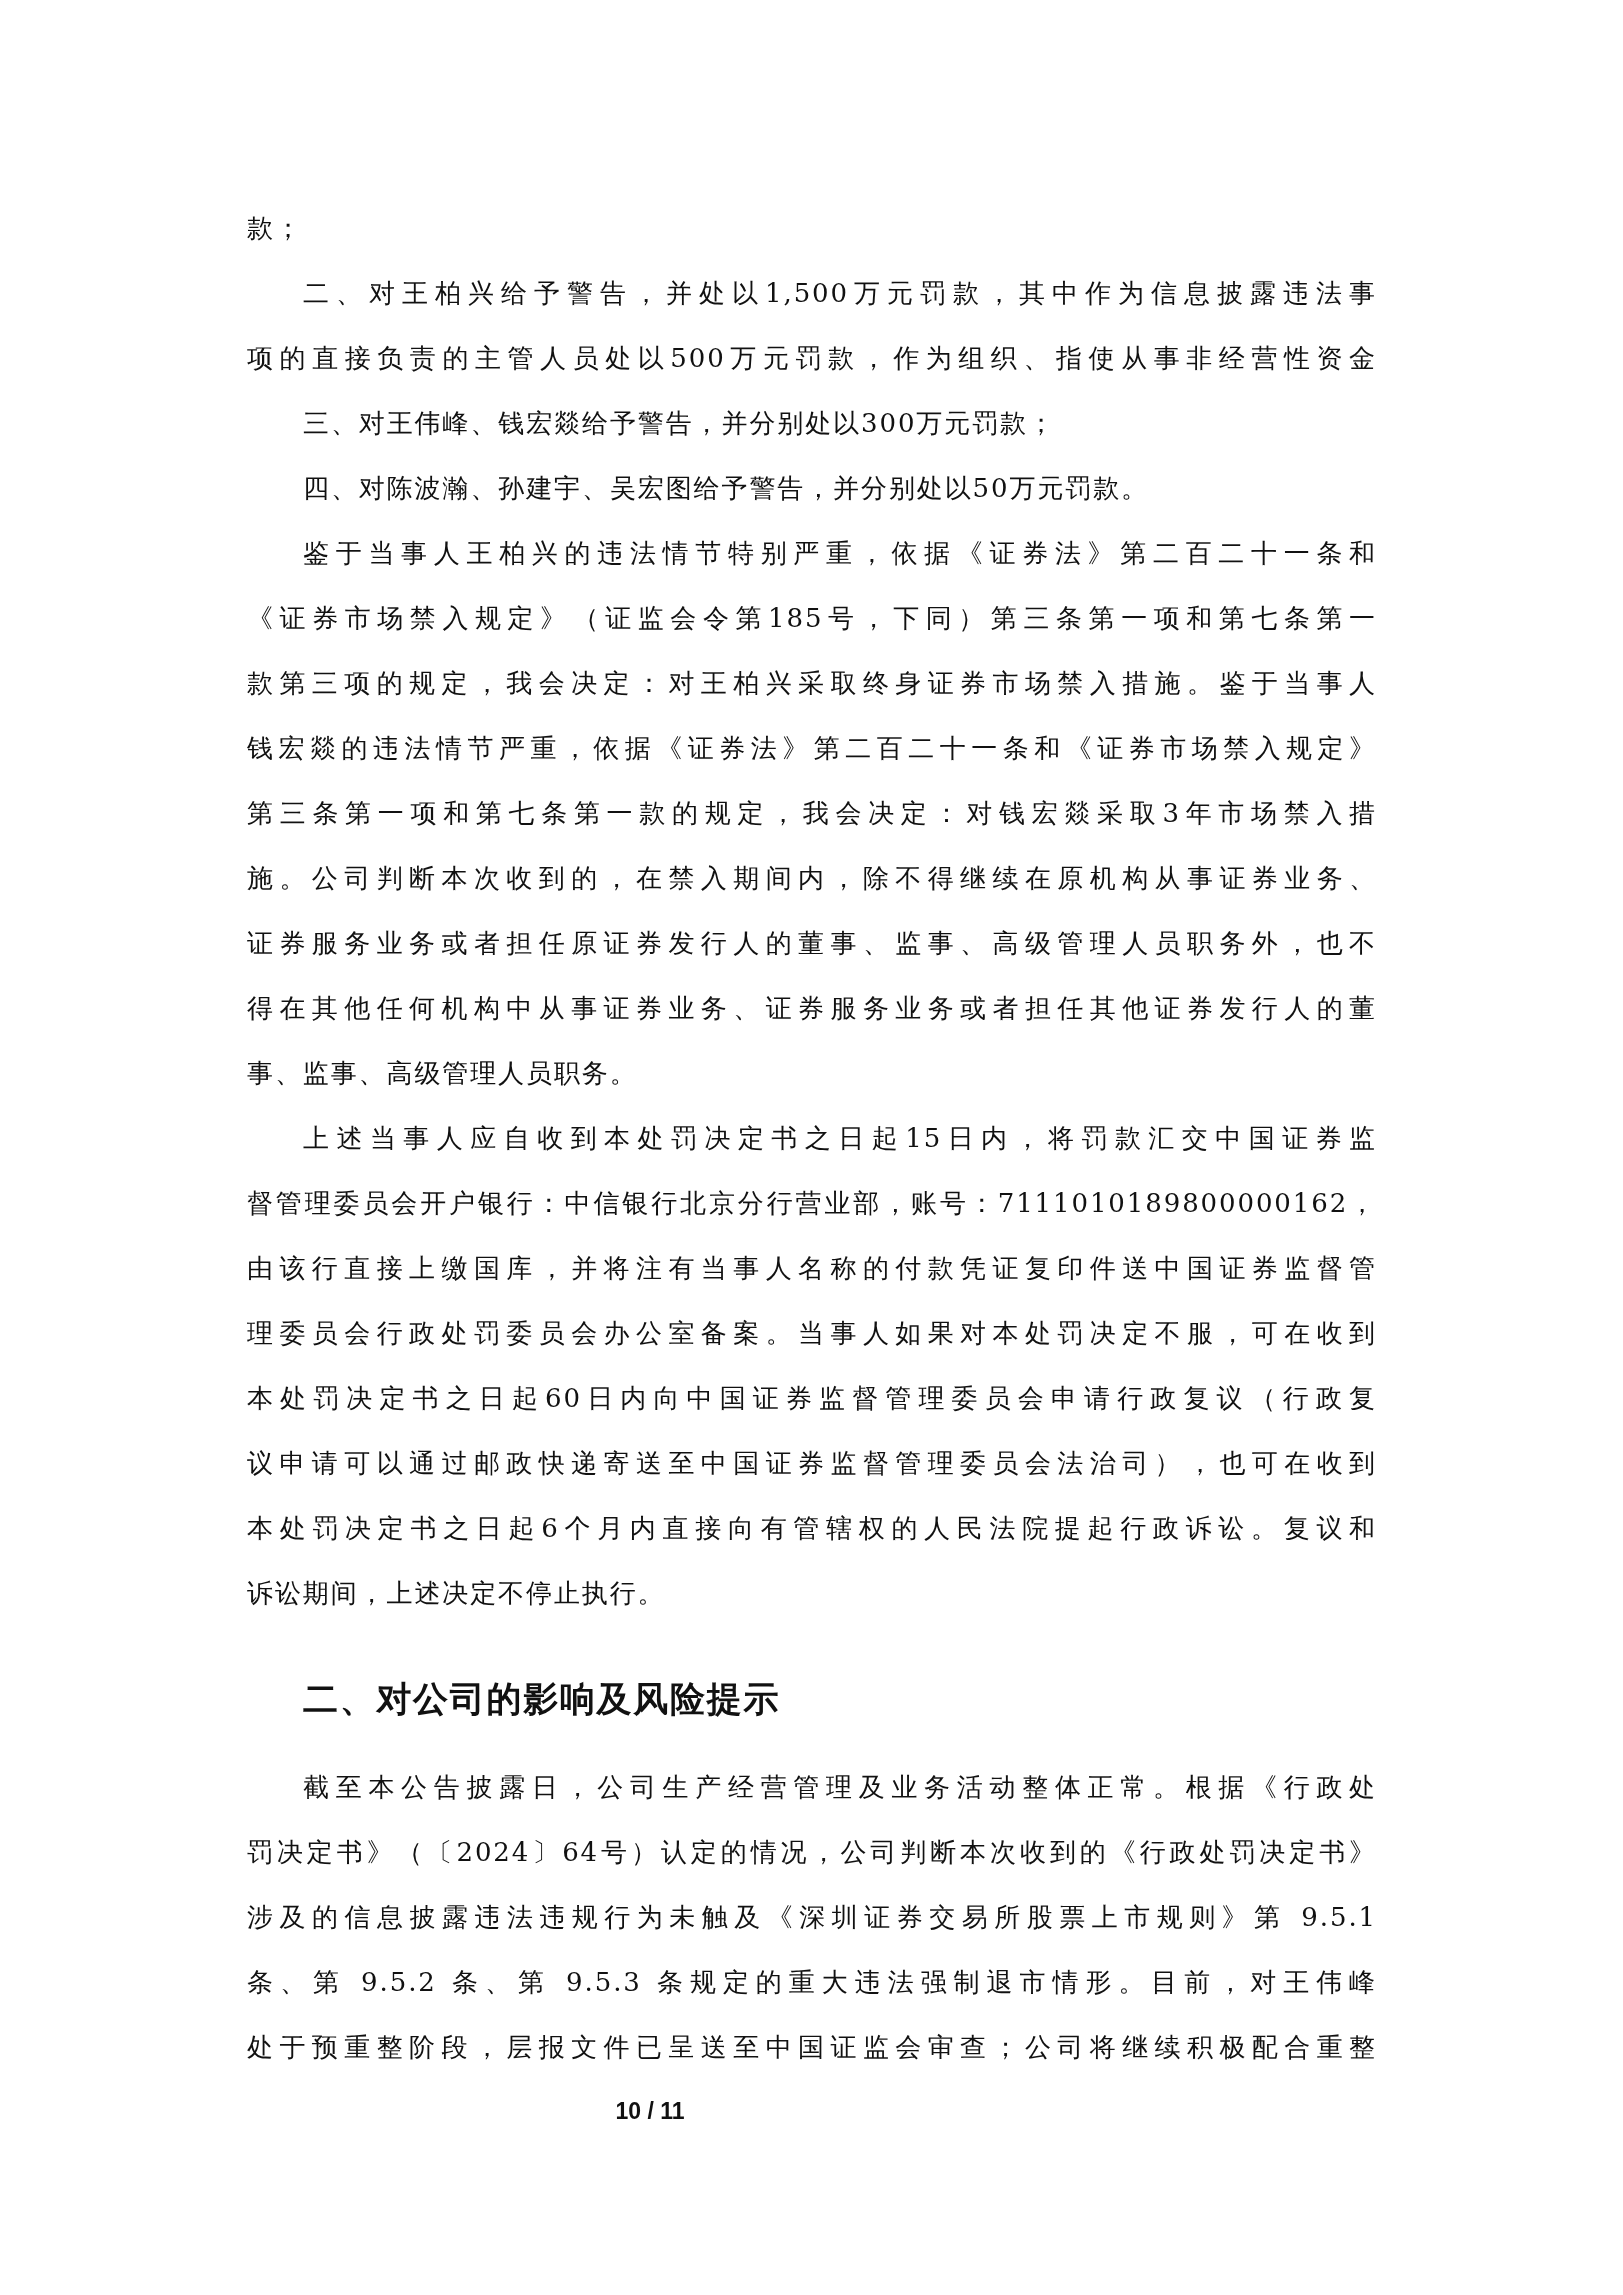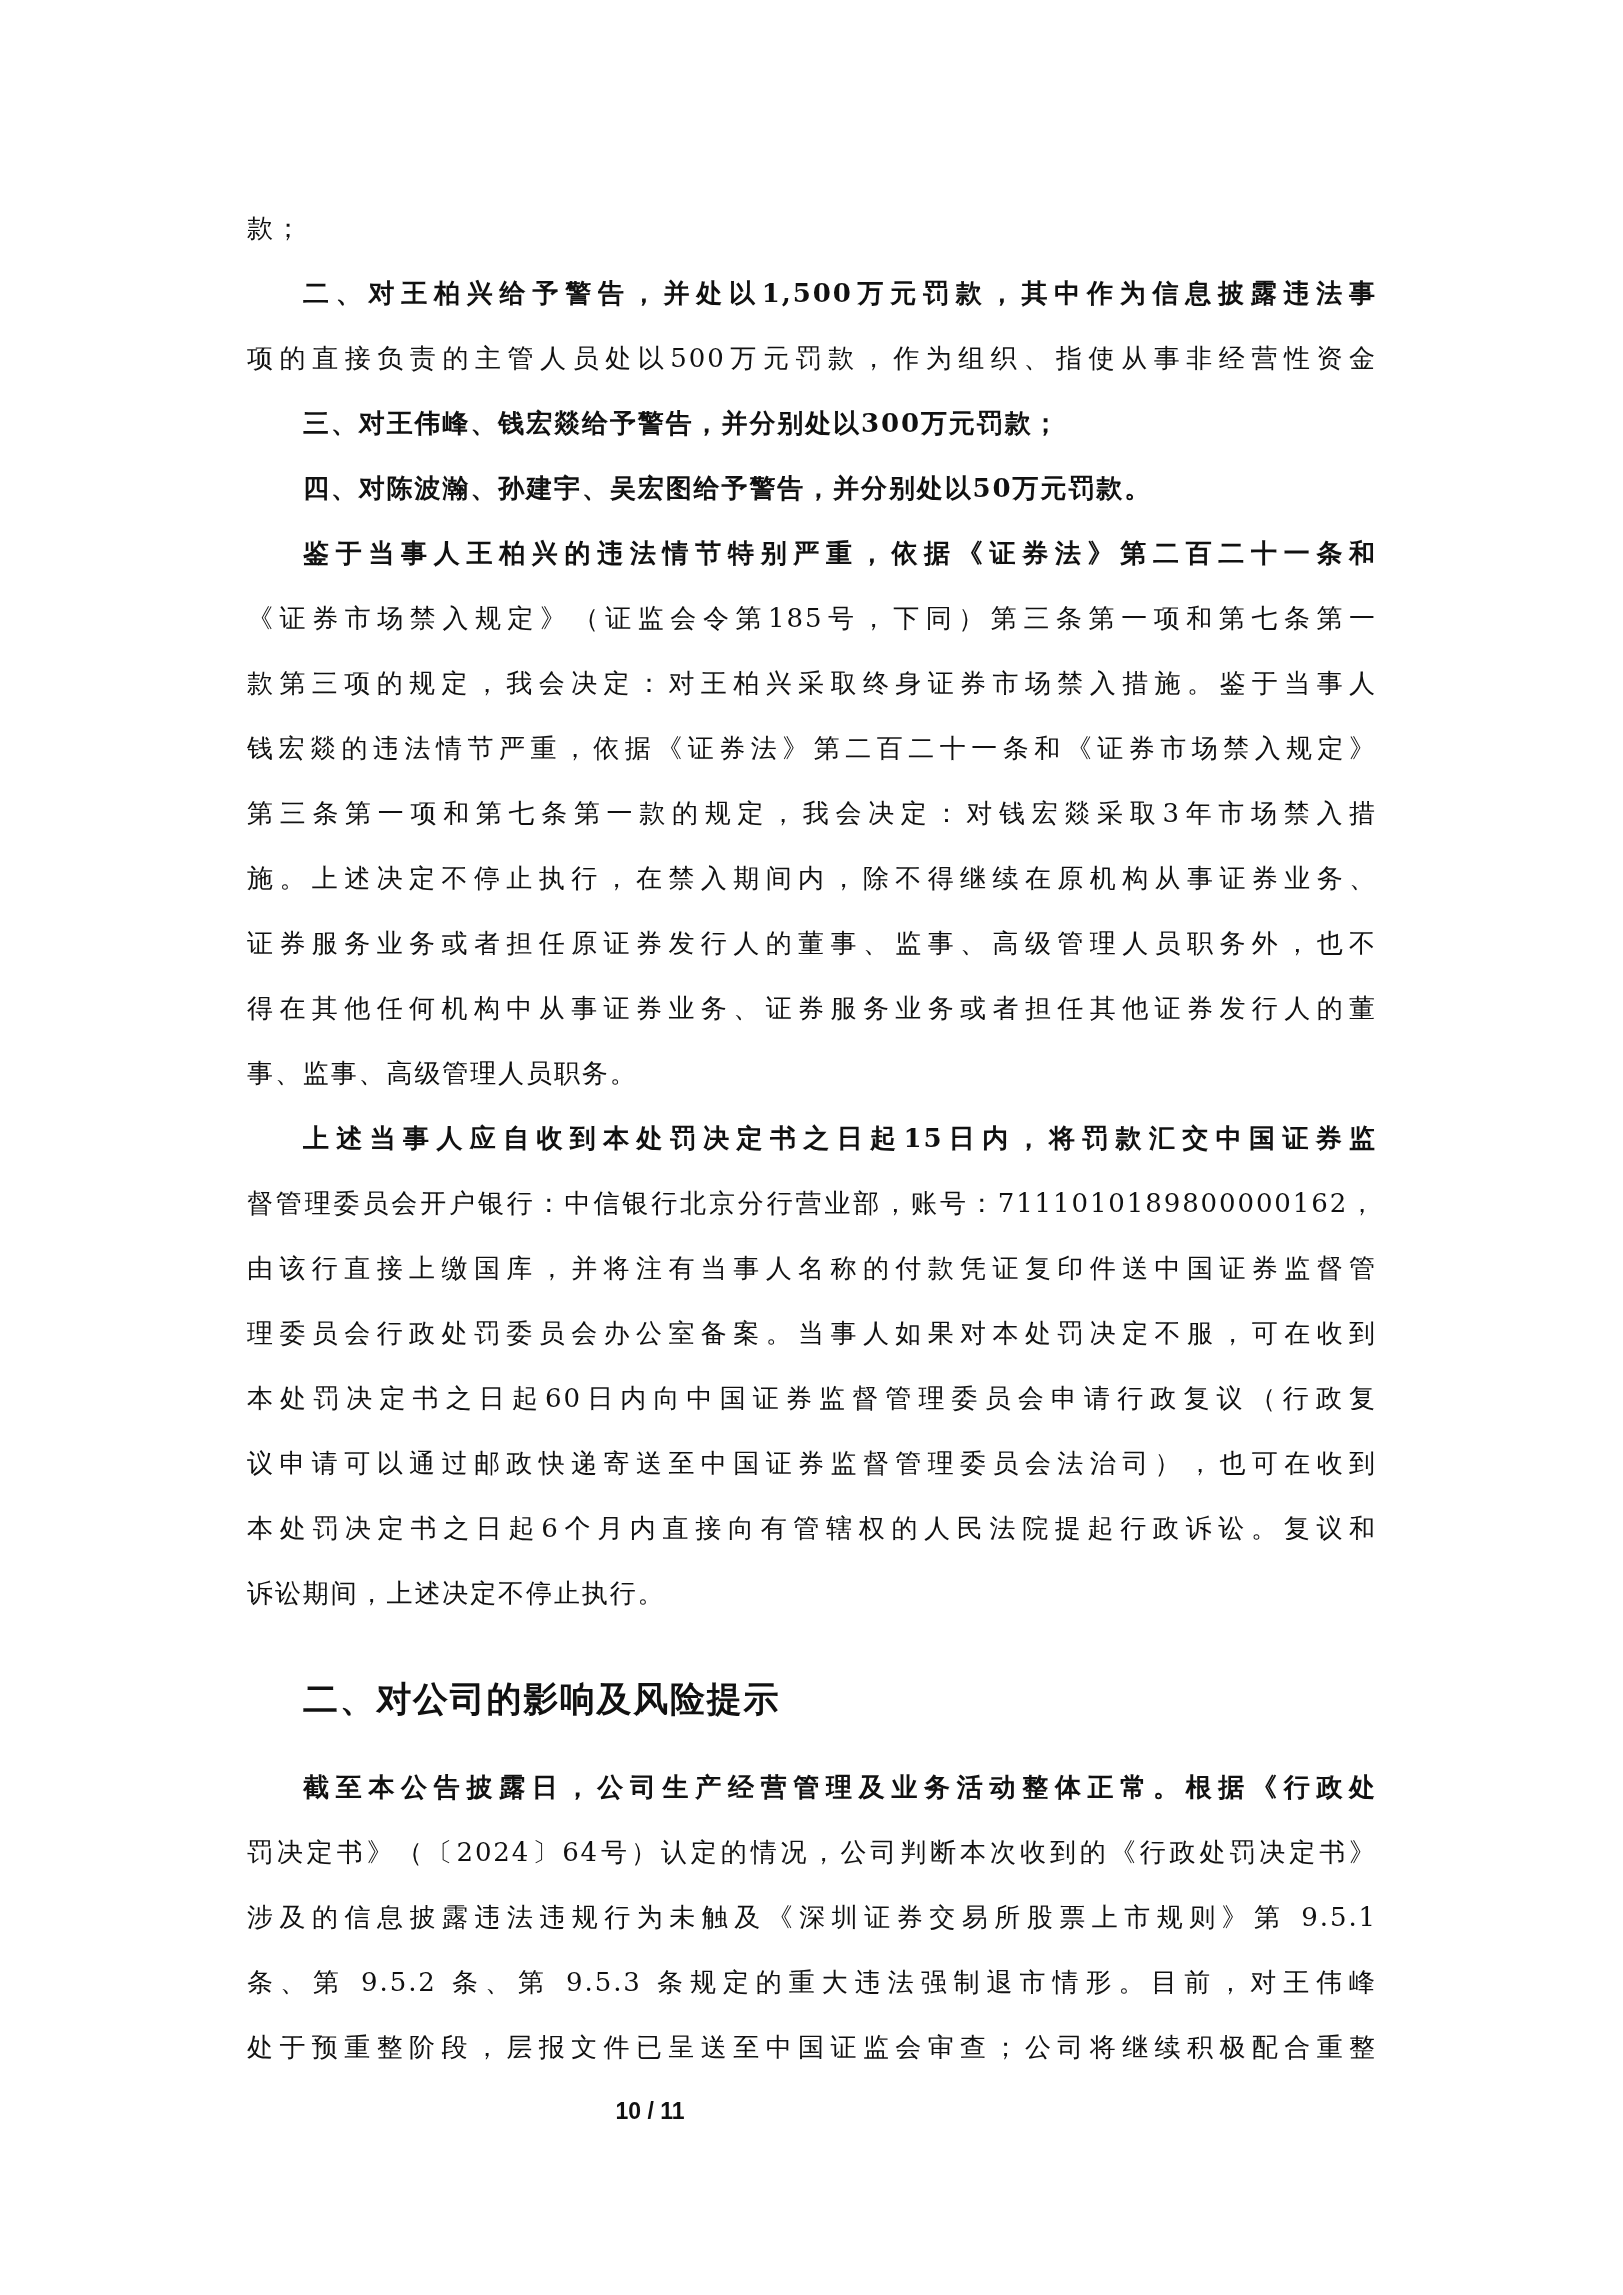--- a/index.html
+++ b/index.html
@@ -11,21 +11,21 @@
     position: absolute; left: 247px; top: 196px; width: 1130px;
     font-family: "DejaVu Serif", "Liberation Serif", serif;
     color: #111111;
   }
   .line {
     height: 65px; line-height: 65px; font-size: 26px;
     white-space: nowrap; letter-spacing: 1.9px;
     text-align: justify; text-align-last: justify;
   }
   .line.last { text-align-last: left; }
-  .line.indent { padding-left: 56px; font-weight: bold; }
+  .line.indent { padding-left: 56px; }
   .heading {
     font-family: "DejaVu Sans", "Liberation Sans", sans-serif;
     font-weight: bold; font-size: 35px; letter-spacing: 1.7px;
     height: 98px; line-height: 85px; padding-left: 56px; padding-top: 13.5px;
     white-space: nowrap; color: #111111;
   }
   .gap { height: 17px; }
   .page-number {
     position: absolute; top: 2098px; left: 0; width: 1300px; text-align: center;
     font-family: "Liberation Sans", "DejaVu Sans", sans-serif;
@@ -41,21 +41,21 @@
         <div class="line last">款；</div>
         <div class="line indent">二、对王柏兴给予警告，并处以1,500万元罚款，其中作为信息披露违法事</div>
         <div class="line">项的直接负责的主管人员处以500万元罚款，作为组织、指使从事非经营性资金</div>
         <div class="line indent last">三、对王伟峰、钱宏燚给予警告，并分别处以300万元罚款；</div>
         <div class="line indent last">四、对陈波瀚、孙建宇、吴宏图给予警告，并分别处以50万元罚款。</div>
         <div class="line indent">鉴于当事人王柏兴的违法情节特别严重，依据《证券法》第二百二十一条和</div>
         <div class="line">《证券市场禁入规定》（证监会令第185号，下同）第三条第一项和第七条第一</div>
         <div class="line">款第三项的规定，我会决定：对王柏兴采取终身证券市场禁入措施。鉴于当事人</div>
         <div class="line">钱宏燚的违法情节严重，依据《证券法》第二百二十一条和《证券市场禁入规定》</div>
         <div class="line">第三条第一项和第七条第一款的规定，我会决定：对钱宏燚采取3年市场禁入措</div>
-        <div class="line">施。上述决定不停止执行，在禁入期间内，除不得继续在原机构从事证券业务、</div>
+        <div class="line">施。公司判断本次收到的，在禁入期间内，除不得继续在原机构从事证券业务、</div>
         <div class="line">证券服务业务或者担任原证券发行人的董事、监事、高级管理人员职务外，也不</div>
         <div class="line">得在其他任何机构中从事证券业务、证券服务业务或者担任其他证券发行人的董</div>
         <div class="line last">事、监事、高级管理人员职务。</div>
         <div class="line indent">上述当事人应自收到本处罚决定书之日起15日内，将罚款汇交中国证券监</div>
         <div class="line">督管理委员会开户银行：中信银行北京分行营业部，账号：7111010189800000162，</div>
         <div class="line">由该行直接上缴国库，并将注有当事人名称的付款凭证复印件送中国证券监督管</div>
         <div class="line">理委员会行政处罚委员会办公室备案。当事人如果对本处罚决定不服，可在收到</div>
         <div class="line">本处罚决定书之日起60日内向中国证券监督管理委员会申请行政复议（行政复</div>
         <div class="line">议申请可以通过邮政快递寄送至中国证券监督管理委员会法治司），也可在收到</div>
         <div class="line">本处罚决定书之日起6个月内直接向有管辖权的人民法院提起行政诉讼。复议和</div>

